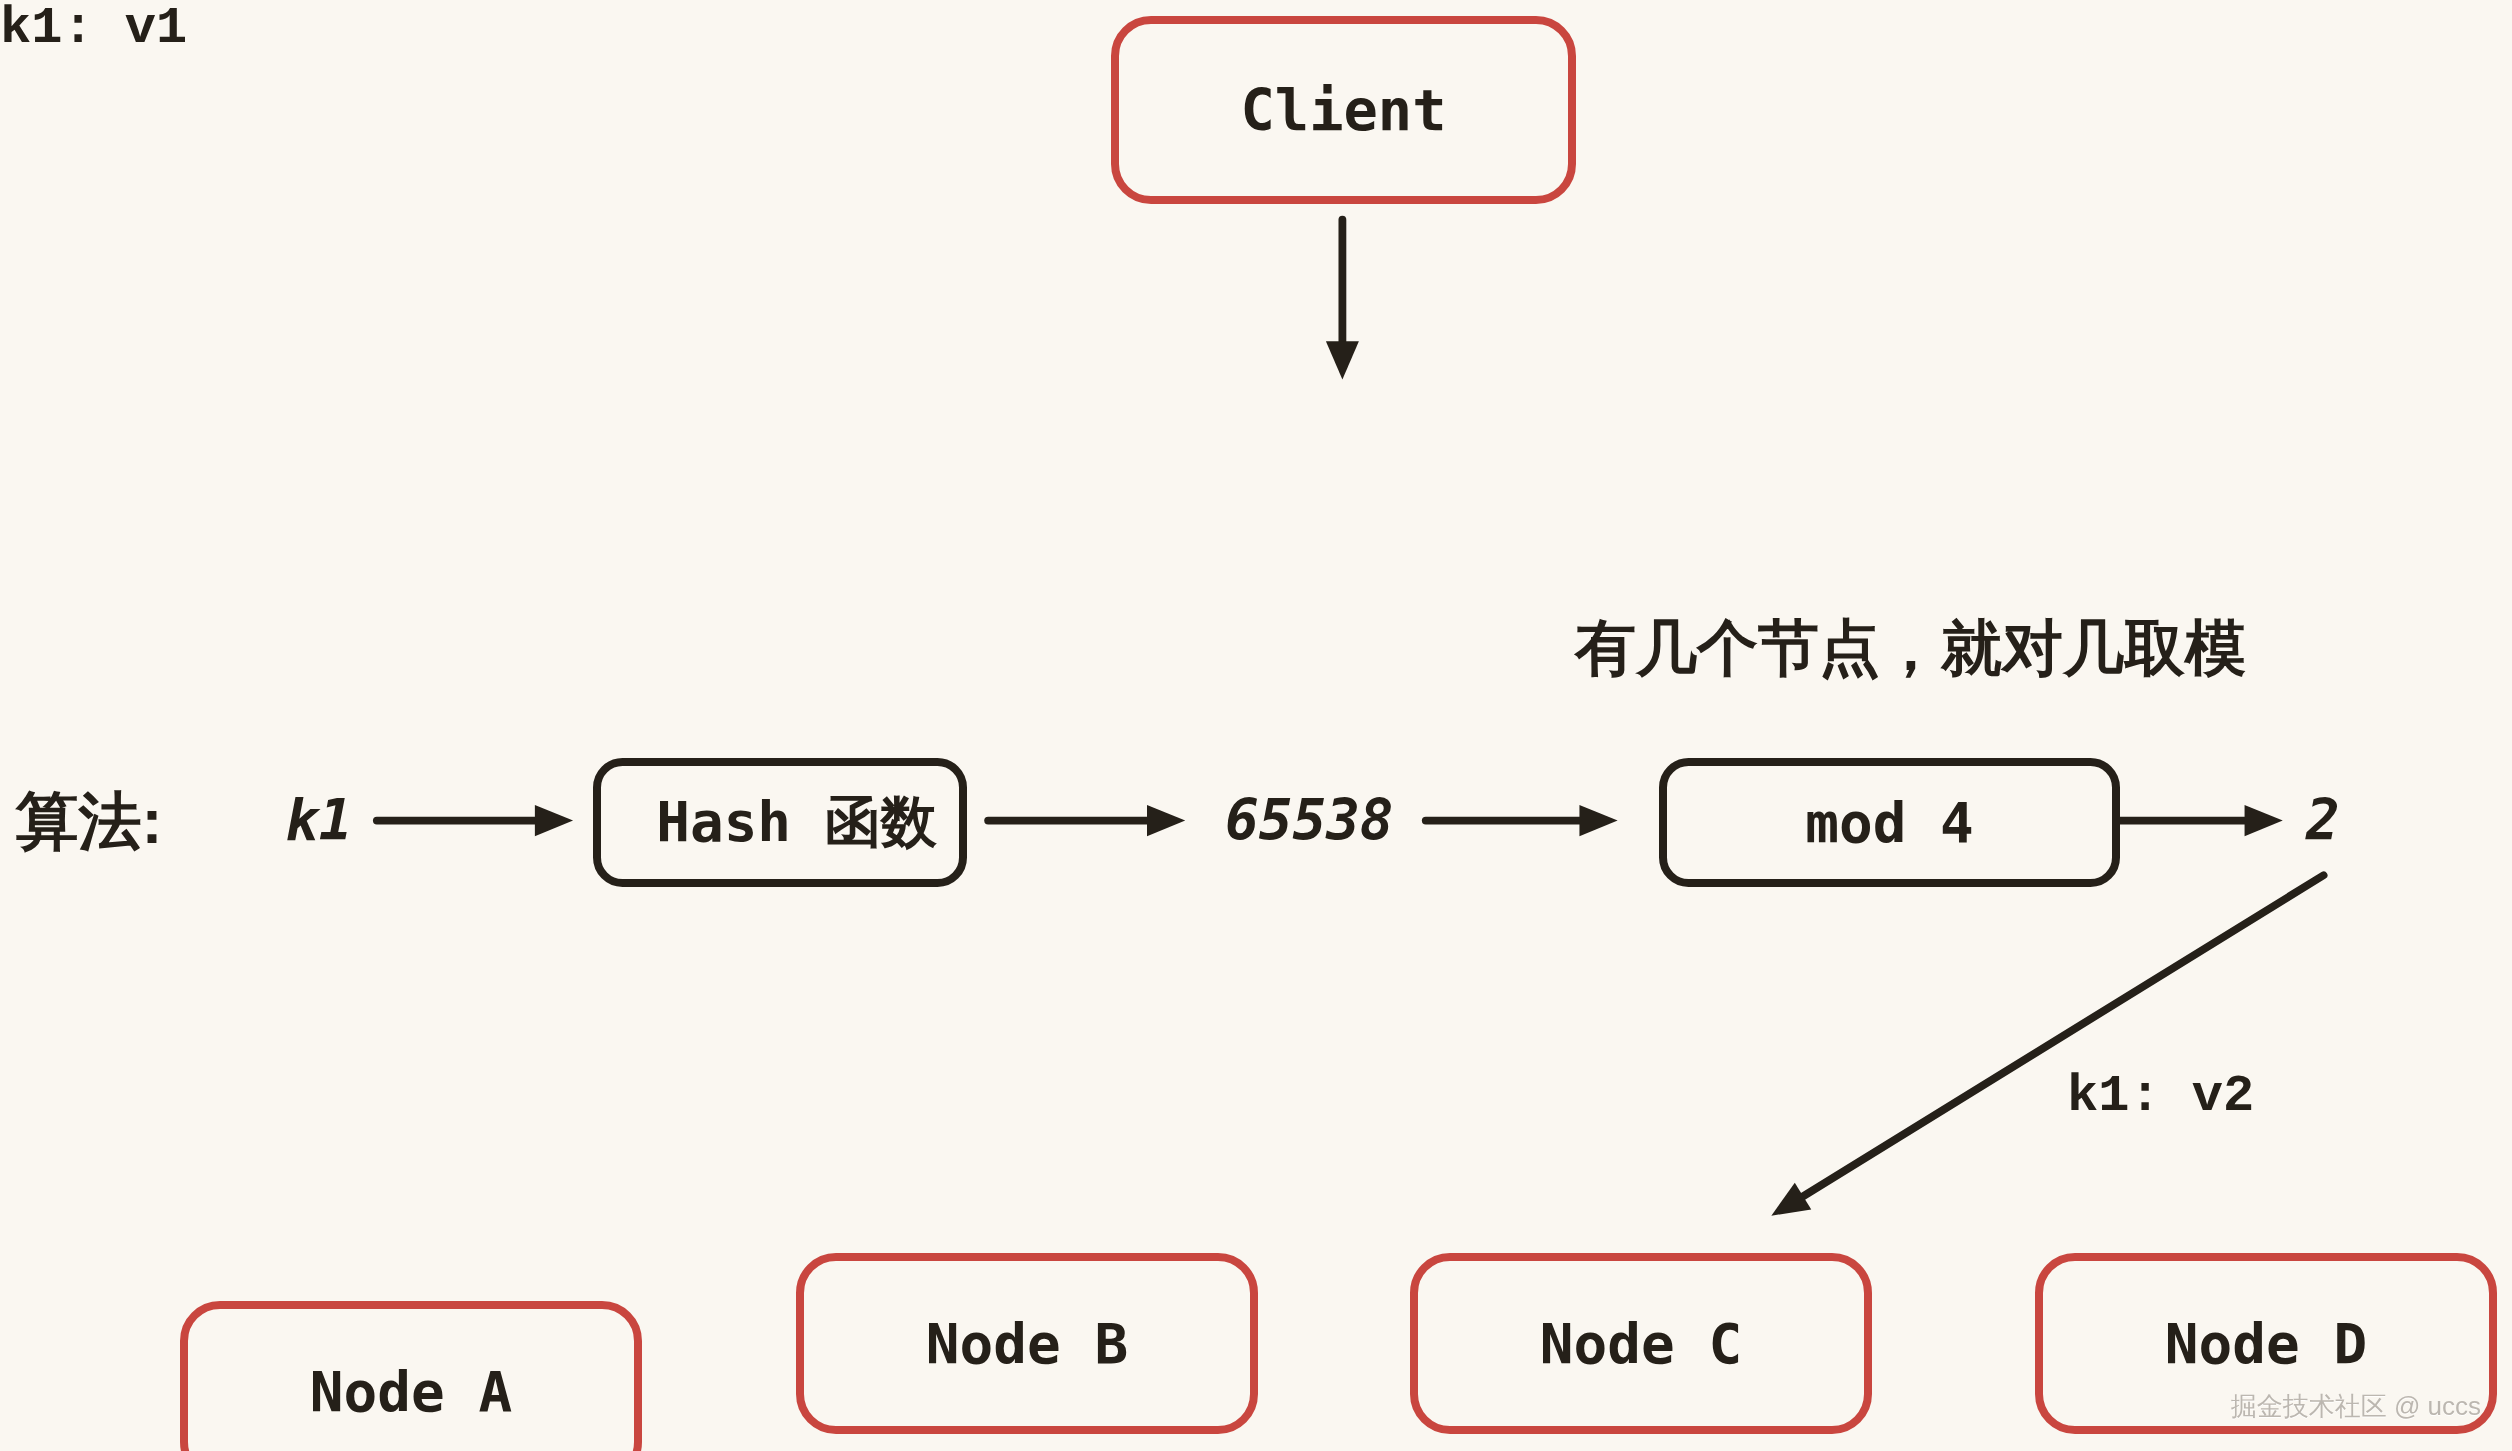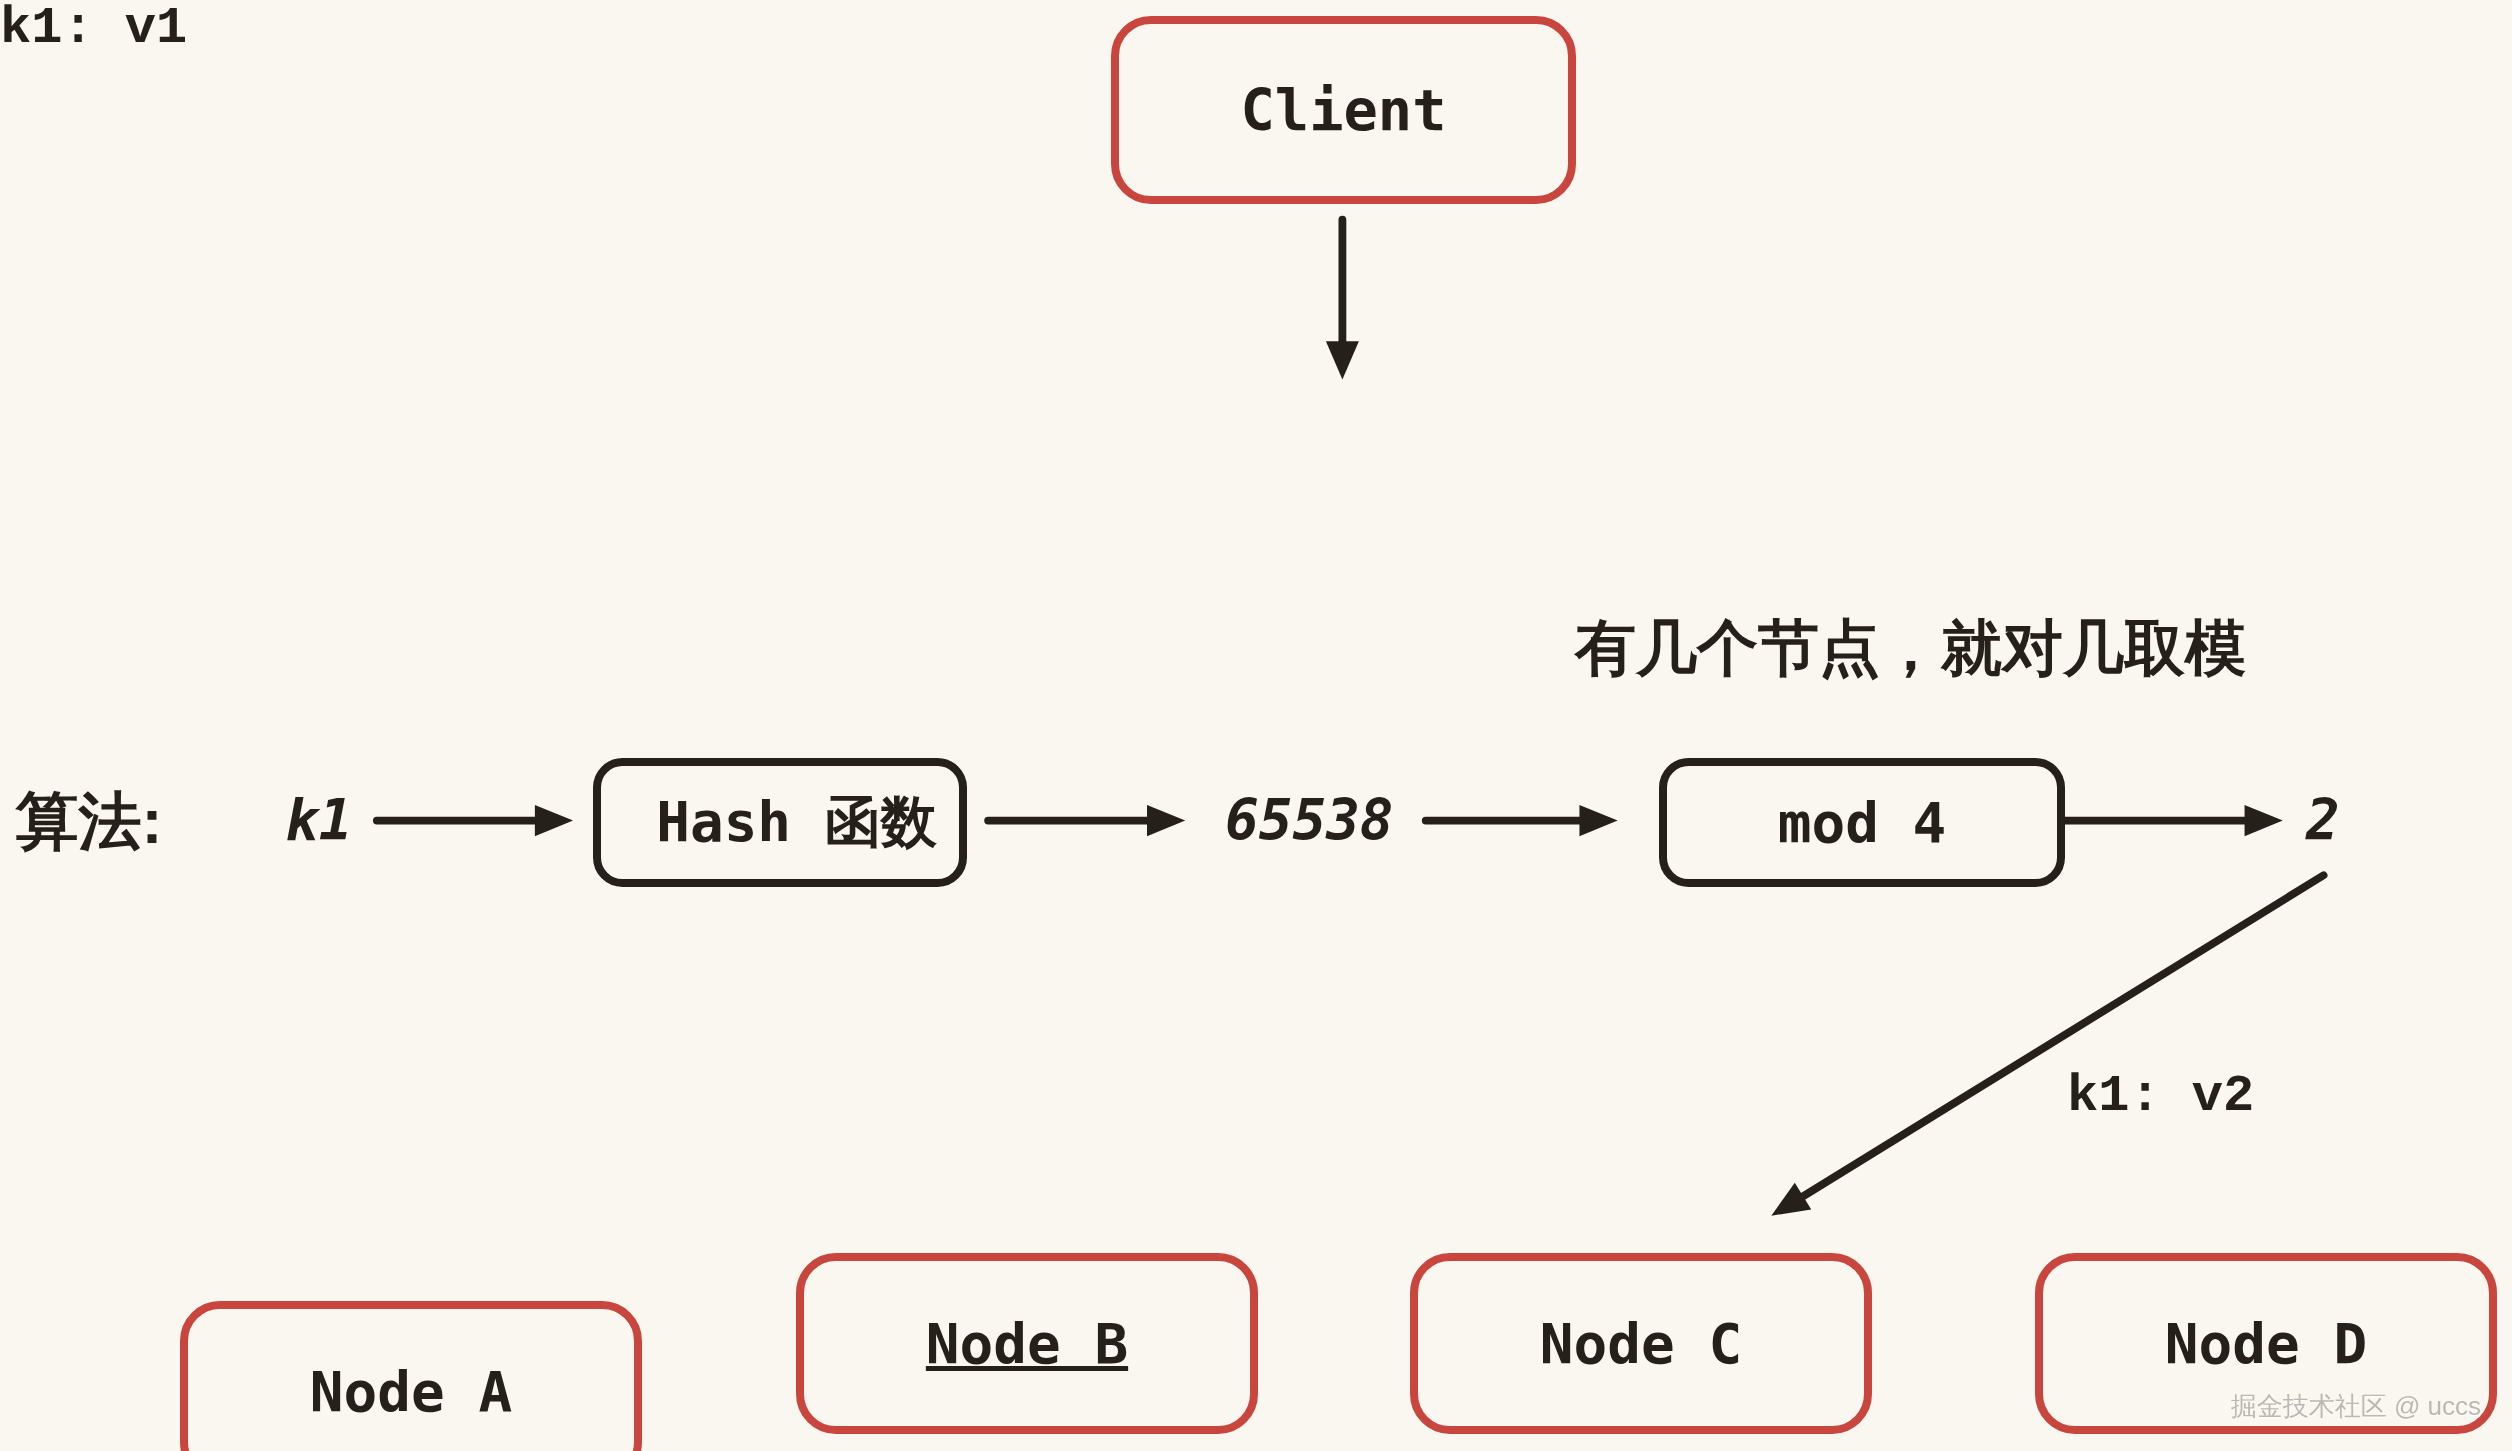--- a/index.html
+++ b/index.html
@@ -35,25 +35,25 @@
     font-family: "DejaVu Sans Mono", "Liberation Mono", monospace;
     font-weight: 700;
     font-size: 56px;
     color: var(--ink);
     white-space: nowrap;
   }
   .client-box  { left: 1111px; top: 15.6px;  width: 465px; height: 188px; }
   .client-box .box-label { font-size: 57px; }
 
   .hash-box { left: 593px;  top: 758px; width: 374px; height: 129px; padding-left: 33px; }
-  .mod-box  { left: 1659px; top: 758px; width: 406px; height: 129px; }
+  .mod-box  { left: 1659px; top: 758px; width: 461px; height: 129px; }
 
   .node-box { top: 1253px; width: 462px; height: 181px; }
   .node-a { left: 180px; margin-top: 48px; }
-  .node-b { left: 796px; text-decoration: underline; }
+  .node-b { left: 796px; }
   .node-c { left: 1410px; }
   .node-d { left: 2035px; }
 
   .flow-text {
     position: absolute;
     font-weight: 700;
     font-size: 56px;
     line-height: 1;
     color: var(--ink);
     white-space: nowrap;

